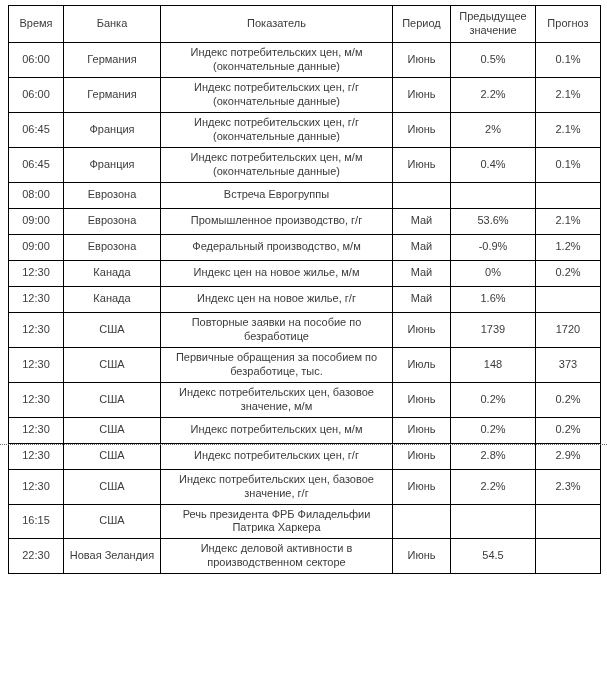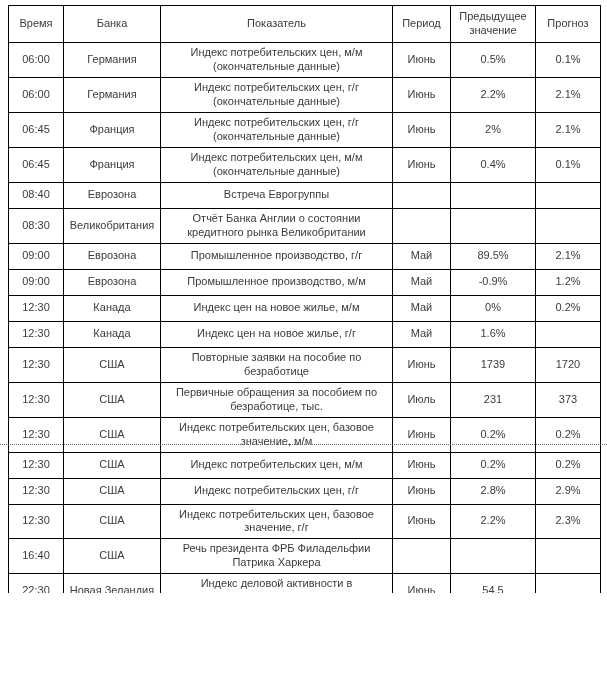--- a/index.html
+++ b/index.html
@@ -112,48 +112,39 @@
         <tr>
           <td>06:45</td>
           <td>Франция</td>
           <td>Индекс потребительских цен, м/м
 (окончательные данные)</td>
           <td>Июнь</td>
           <td>0.4%</td>
           <td>0.1%</td>
         </tr>
         <tr>
-          <td>08:40</td>
+          <td>08:00</td>
           <td>Еврозона</td>
           <td>Встреча Еврогруппы</td>
-          <td></td>
-          <td></td>
-          <td></td>
-        </tr>
-        <tr>
-          <td>08:30</td>
-          <td>Великобритания</td>
-          <td>Отчёт Банка Англии о состоянии
-кредитного рынка Великобритании</td>
           <td></td>
           <td></td>
           <td></td>
         </tr>
         <tr>
           <td>09:00</td>
           <td>Еврозона</td>
           <td>Промышленное производство, г/г</td>
           <td>Май</td>
-          <td>89.5%</td>
+          <td>53.6%</td>
           <td>2.1%</td>
         </tr>
         <tr>
           <td>09:00</td>
           <td>Еврозона</td>
-          <td>Промышленное производство, м/м</td>
+          <td>Федеральный производство, м/м</td>
           <td>Май</td>
           <td>-0.9%</td>
           <td>1.2%</td>
         </tr>
         <tr>
           <td>12:30</td>
           <td>Канада</td>
           <td>Индекс цен на новое жилье, м/м</td>
           <td>Май</td>
           <td>0%</td>
@@ -175,21 +166,21 @@
           <td>Июнь</td>
           <td>1739</td>
           <td>1720</td>
         </tr>
         <tr>
           <td>12:30</td>
           <td>США</td>
           <td>Первичные обращения за пособием по
 безработице, тыс.</td>
           <td>Июль</td>
-          <td>231</td>
+          <td>148</td>
           <td>373</td>
         </tr>
         <tr>
           <td>12:30</td>
           <td>США</td>
           <td>Индекс потребительских цен, базовое
 значение, м/м</td>
           <td>Июнь</td>
           <td>0.2%</td>
           <td>0.2%</td>
@@ -213,21 +204,21 @@
         <tr>
           <td>12:30</td>
           <td>США</td>
           <td>Индекс потребительских цен, базовое
 значение, г/г</td>
           <td>Июнь</td>
           <td>2.2%</td>
           <td>2.3%</td>
         </tr>
         <tr>
-          <td>16:40</td>
+          <td>16:15</td>
           <td>США</td>
           <td>Речь президента ФРБ Филадельфии
 Патрика Харкера</td>
           <td></td>
           <td></td>
           <td></td>
         </tr>
         <tr>
           <td>22:30</td>
           <td>Новая Зеландия</td>

